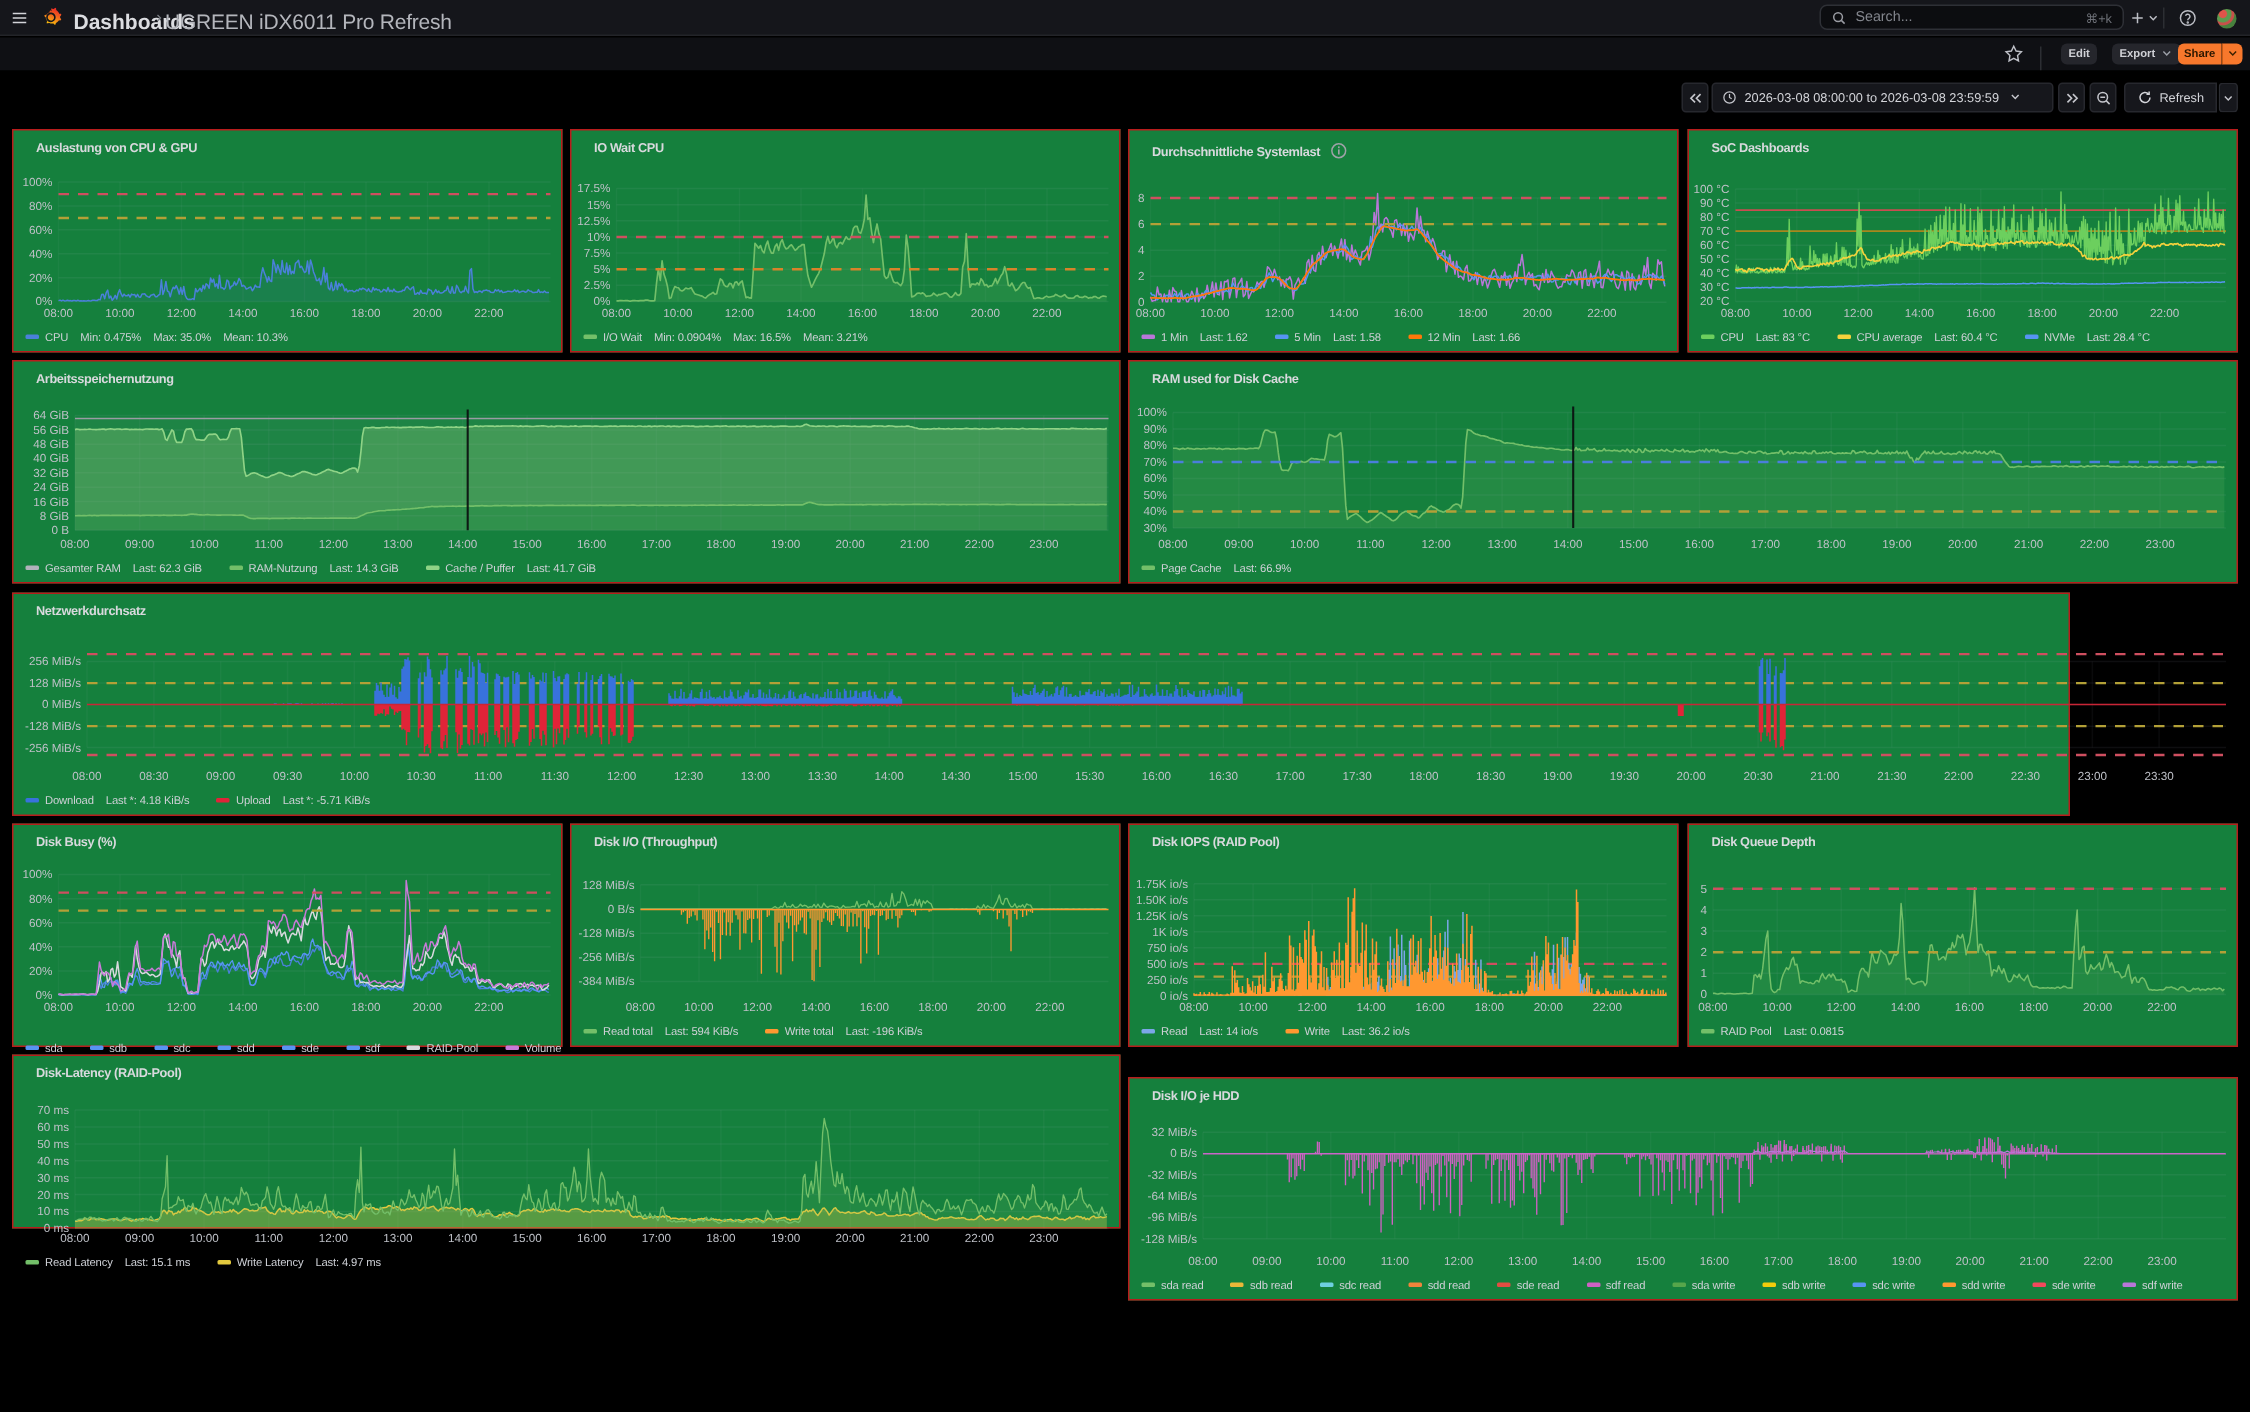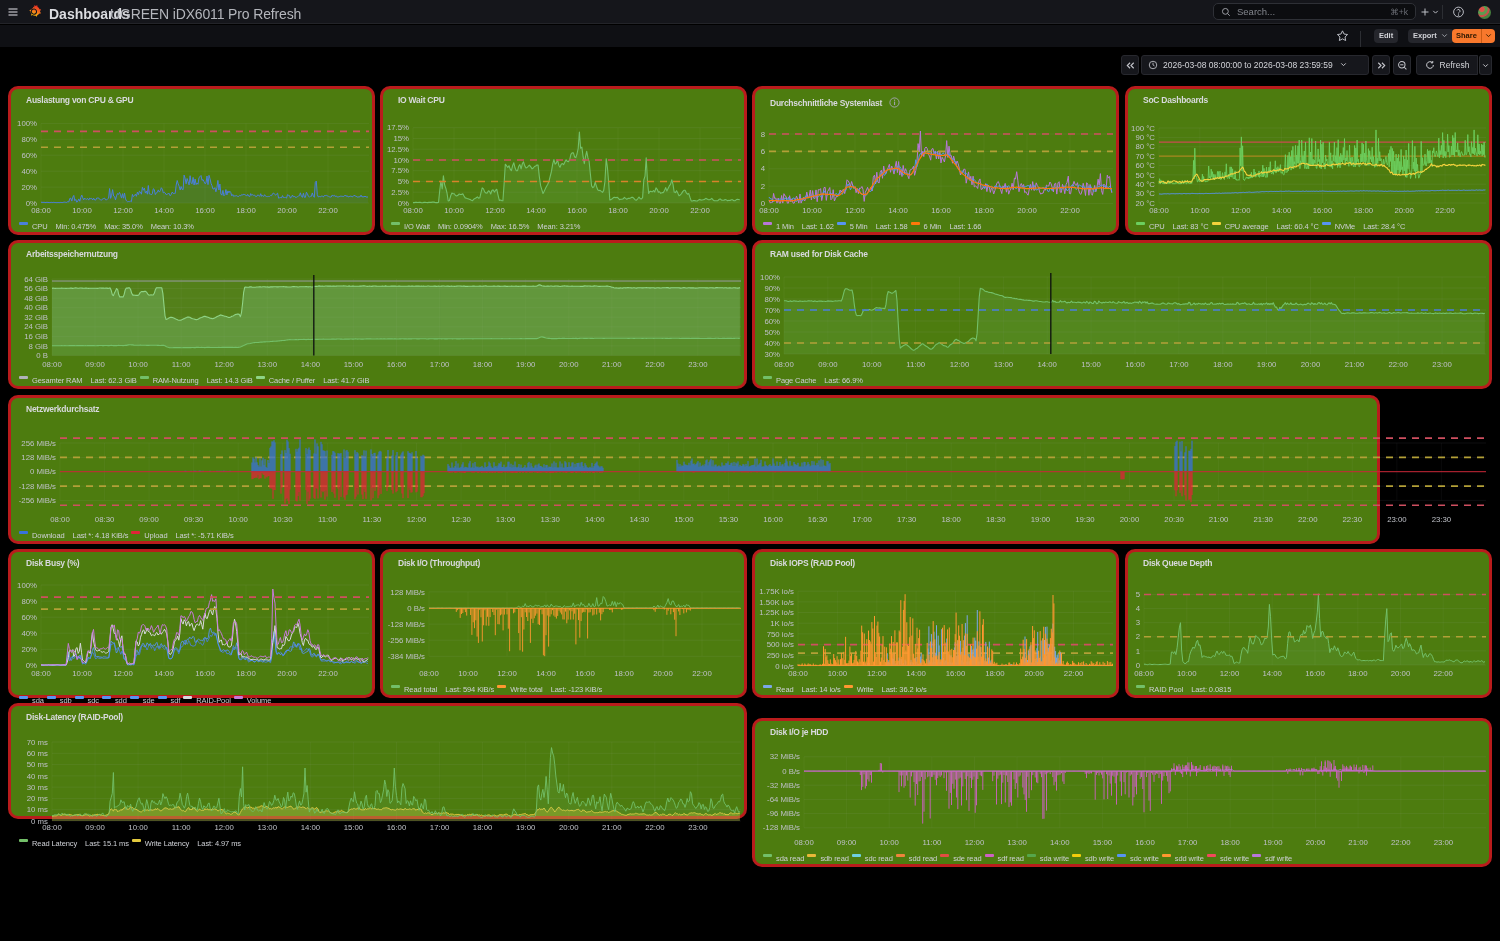--- a/index.html
+++ b/index.html
@@ -10,27 +10,27 @@
 .crumb.b{font-weight:700;color:#dcdde1}
 #search{position:absolute;left:1213px;top:3px;width:203px;height:17px;background:#0c0d10;border:1px solid #2e3036;border-radius:5px;display:flex;align-items:center;padding:0 7px}
 .sph{color:#83868d;font-size:9.5px;margin-left:6px;flex:1}
 .skey{color:#6c6f76;font-size:8.5px}
 #avatar{position:absolute;left:1478px;top:6px;width:13px;height:13px;border-radius:50%;background:radial-gradient(circle at 30% 25%,#e0534a 0 18%,#5d9b4f 24% 40%,#c8504a 46% 55%,#47813d 60% 78%,#9fce62 82%)}
 .btn{position:absolute;top:3.5px;height:14.5px;background:#25262c;border-radius:4px;color:#d0d1d6;font-size:7.5px;font-weight:600;display:inline-flex;align-items:center;padding:0 5px;gap:3px}
 .btn.share{background:#f8782c;color:#2b1700;font-weight:700;border-radius:4px 0 0 4px;padding:0 4px}
 .btn.sharec{background:#f8782c;color:#2b1700;border-radius:0 4px 4px 0;padding:0 2px;border-left:1px solid #c95b14}
 .tbtn{position:absolute;top:8px;height:20px;background:#16171c;border:1px solid #27282e;border-radius:3px;color:#d3d4d9;font-size:8.5px;font-weight:500;display:inline-flex;align-items:center;justify-content:center}
 .tbtn:nth-child(5){border-radius:3px 0 0 3px}
-.panel{position:absolute;background:#4d7c0f;border:3px solid #b91c1c;border-radius:10px}
+.panel{position:absolute;background:#15803d;border:1px solid #b91c1c;border-radius:0}
 .ptitle{position:absolute;left:15px;top:6px;font-size:8.5px;font-weight:700;color:#d8d9dd;letter-spacing:-0.25px}
 .panel svg.chart{position:absolute;left:0;top:0}
 .pinfo{position:relative;top:2px;margin-left:7px}
 .ax{font-family:"Liberation Sans",sans-serif;font-size:7.8px;fill:#bec0c7}
 .legend{position:absolute;display:flex;align-items:center;font-size:7.5px;color:#ced0d6;white-space:nowrap;letter-spacing:-0.1px}
-.li{display:inline-flex;align-items:flex-start;margin-right:3px}
+.li{display:inline-flex;align-items:center;margin-right:18px}
 .lic{width:9px;height:2.5px;border-radius:1px;margin-right:4px}
 .ln{font-weight:400}
 .lv{margin-left:8px;color:#ced0d6}
 </style></head><body>
 <div id="nav">
   <span class="ic" style="left:7px">
       <svg width="12" height="12" viewBox="0 0 24 24" fill="none" stroke="#d3d4d9" stroke-width="2.2">
         <line x1="3" y1="6" x2="21" y2="6"></line>
         <line x1="3" y1="12" x2="21" y2="12"></line>
         <line x1="3" y1="18" x2="21" y2="18"></line>
@@ -284,21 +284,21 @@
         <span class="ln">1 Min</span>
         <span class="lv">Last: 1.62</span>
       </span>
       <span class="li">
         <span class="lic" style="background:#5794F2"></span>
         <span class="ln">5 Min</span>
         <span class="lv">Last: 1.58</span>
       </span>
       <span class="li">
         <span class="lic" style="background:#FF780A"></span>
-        <span class="ln">6 Min</span>
+        <span class="ln">12 Min</span>
         <span class="lv">Last: 1.66</span>
       </span>
     </div>
   </div>
 <div class="panel" style="left:1125px;top:86px;width:367px;height:149px">
     <div class="ptitle">SoC Dashboards</div>
     <svg class="chart" width="367" height="149" viewBox="0 0 367 149">
       <line x1="31" y1="114.0" x2="358" y2="114.0" stroke="rgba(204,204,220,0.07)" stroke-width="1"></line>
       <text x="27" y="116.6" text-anchor="end" class="ax">20 °C</text>
       <line x1="31" y1="104.6" x2="358" y2="104.6" stroke="rgba(204,204,220,0.07)" stroke-width="1"></line>
@@ -707,21 +707,21 @@
     </svg>
     <div class="legend" style="left:8px;top:133px">
       <span class="li">
         <span class="lic" style="background:#73BF69"></span>
         <span class="ln">Read total</span>
         <span class="lv">Last: 594 KiB/s</span>
       </span>
       <span class="li">
         <span class="lic" style="background:#FF9830"></span>
         <span class="ln">Write total</span>
-        <span class="lv">Last: -123 KiB/s</span>
+        <span class="lv">Last: -196 KiB/s</span>
       </span>
     </div>
   </div>
 <div class="panel" style="left:752px;top:549px;width:367px;height:149px">
     <div class="ptitle">Disk IOPS (RAID Pool)</div>
     <svg class="chart" width="367" height="149" viewBox="0 0 367 149">
       <line x1="43" y1="113.9" x2="358" y2="113.9" stroke="rgba(204,204,220,0.07)" stroke-width="1"></line>
       <text x="39" y="116.5" text-anchor="end" class="ax">0 io/s</text>
       <line x1="43" y1="103.2" x2="358" y2="103.2" stroke="rgba(204,204,220,0.07)" stroke-width="1"></line>
       <text x="39" y="105.8" text-anchor="end" class="ax">250 io/s</text>

